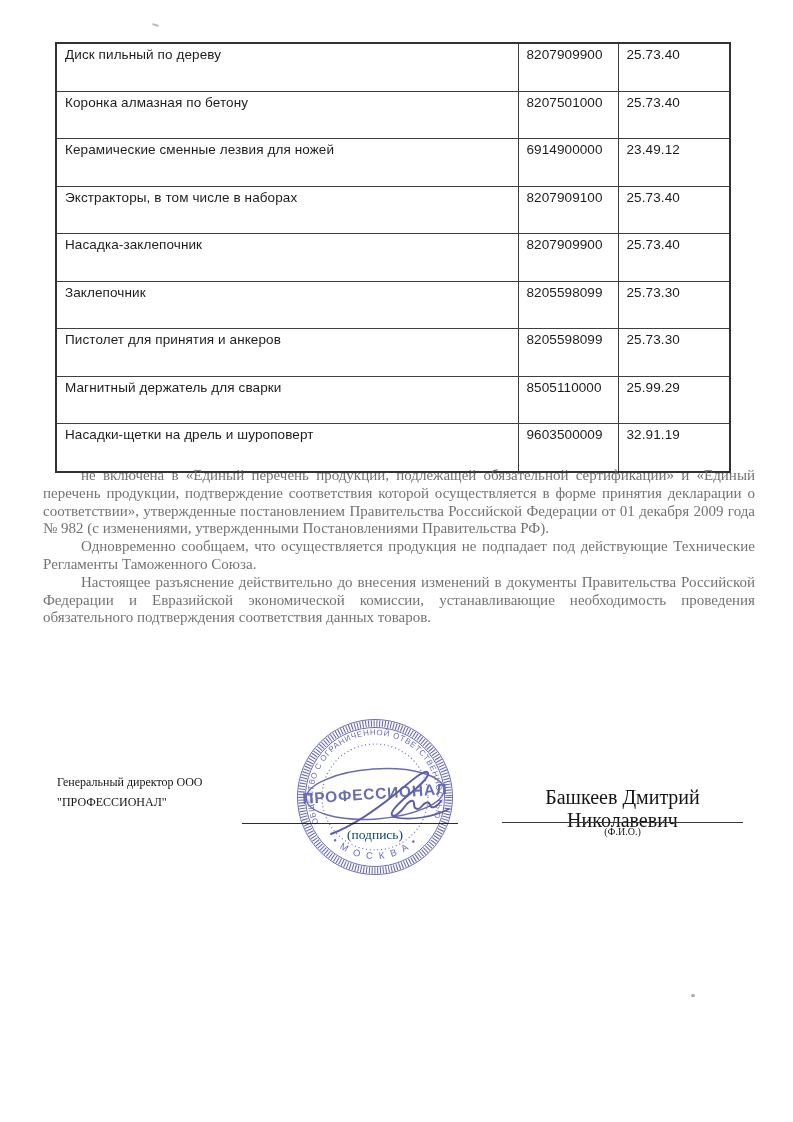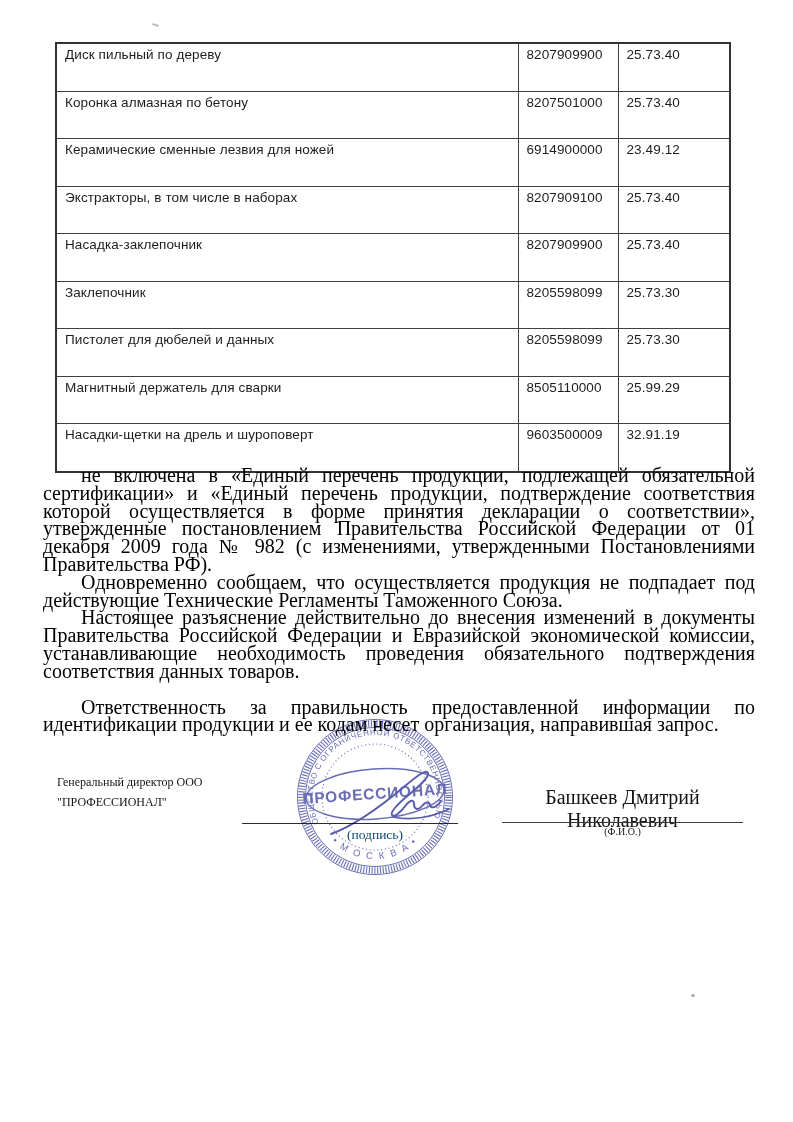--- a/index.html
+++ b/index.html
@@ -17,21 +17,21 @@
     border:1.5px solid #3f3f3f;height:40.5px;vertical-align:top;
     padding:3px 6px 3px 8px;letter-spacing:.1px;
   }
   .codes-table{border:2px solid #333;}
   .col-name{width:462px;}
   .col-code{width:100px;}
   .col-okpd{width:112px;}
   
   .bodytext{
     position:absolute;left:43px;top:467px;width:712px;
-    font-size:20px;line-height:17.8px;text-align:justify;color:#000000;
+    font-size:15px;line-height:17.8px;text-align:justify;color:#737373;
   }
   .bodytext p{margin:0;text-indent:38px;}
   .bodytext p.gap{margin-top:18px;}
   
   .sig-title{
     position:absolute;left:57px;top:773px;font-size:12px;line-height:19.5px;color:#141414;
   }
   .sig-line{
     position:absolute;left:242px;top:823px;width:216px;border-top:1.6px solid #2c2c2c;height:0;
   }
@@ -97,42 +97,41 @@
         <td>Насадка-заклепочник</td>
         <td>8207909900</td>
         <td>25.73.40</td>
       </tr>
       <tr>
         <td>Заклепочник</td>
         <td>8205598099</td>
         <td>25.73.30</td>
       </tr>
       <tr>
-        <td>Пистолет для дюбелей  и данных</td>
+        <td>Пистолет для принятия  и анкеров</td>
         <td>8205598099</td>
         <td>25.73.30</td>
       </tr>
       <tr>
         <td>Магнитный держатель для сварки</td>
         <td>8505110000</td>
         <td>25.99.29</td>
       </tr>
       <tr>
         <td>Насадки-щетки на дрель и шуроповерт</td>
         <td>9603500009</td>
         <td>32.91.19</td>
       </tr>
     </tbody>
   </table>
 
   <div class="bodytext">
     <p>не включена в «Единый перечень продукции, подлежащей обязательной сертификации» и «Единый перечень продукции, подтверждение соответствия которой осуществляется в форме принятия декларации о соответствии», утвержденные постановлением Правительства Российской Федерации от 01 декабря 2009 года № 982 (с изменениями, утвержденными Постановлениями Правительства РФ).</p>
     <p>Одновременно сообщаем, что осуществляется продукция не подпадает под действующие Технические Регламенты Таможенного Союза.</p>
     <p>Настоящее разъяснение действительно до внесения изменений в документы Правительства Российской Федерации и Евразийской экономической комиссии, устанавливающие необходимость проведения обязательного подтверждения соответствия данных товаров.</p>
-    <p class="gap">Ответственность за правильность предоставленной информации по идентификации продукции и ее кодам несет организация, направившая запрос.</p>
   </div>
 
   <div class="sig-title">
     <div>Генеральный директор ООО</div>
     <div>"ПРОФЕССИОНАЛ"</div>
   </div>
 
   <div class="sig-line"></div>
   <div class="sig-caption">(подпись)</div>
 

